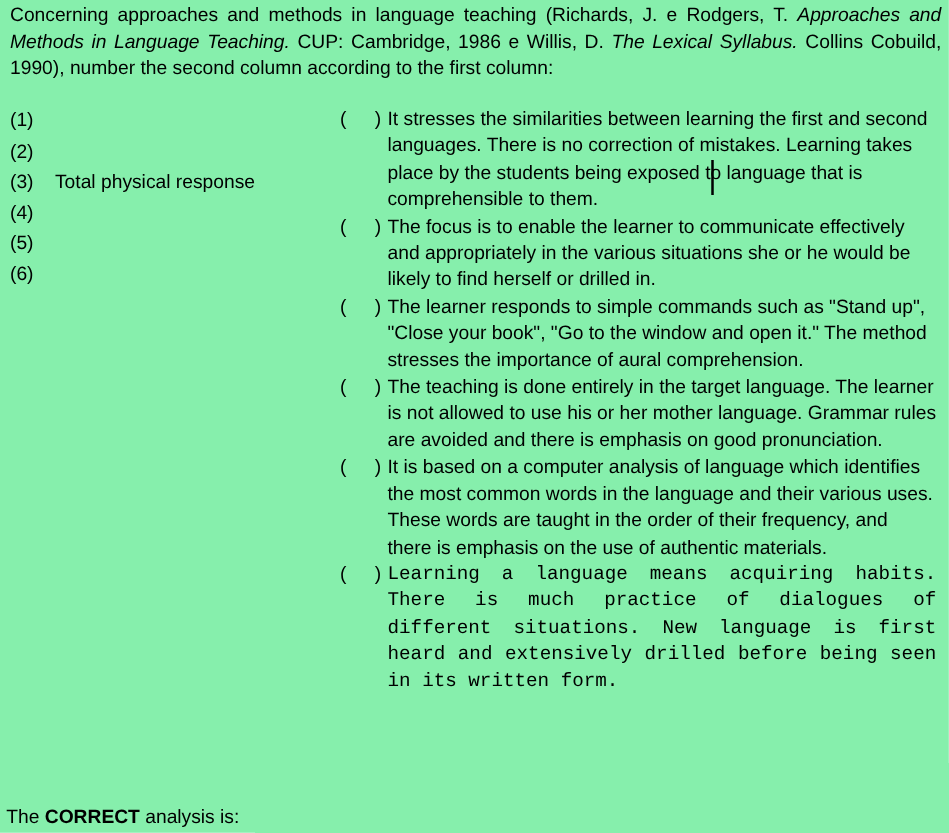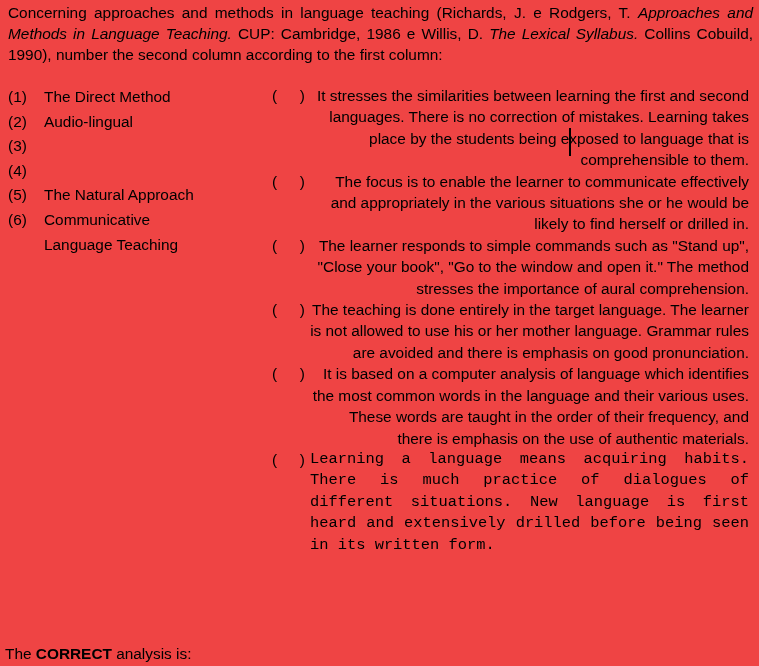--- a/index.html
+++ b/index.html
@@ -5,21 +5,21 @@
   * { margin: 0; padding: 0; box-sizing: border-box; }
   html, body { width: 759px; height: 666px; }
   body {
     background: #ffffff;
     color: #000000;
     font-family: "Liberation Sans", "DejaVu Sans", sans-serif;
     font-size: 15.4px;
     position: relative;
     overflow: hidden;
   }
-  .page { position: relative; width: 759px; height: 666px; background: #ef4444; }
+  .page { position: relative; width: 759px; height: 666px; background: #86efac; }
 
   
   .header {
     padding: 2px 6px 0 8px;
     line-height: 21px;
     text-align: justify;
   }
   .header span.italic { font-style: italic; }
 
   
@@ -32,21 +32,21 @@
 
   .right-col { width: 477px; flex-shrink: 0; }
   .right-item { display: flex; line-height: 21.4px; }
   .marker {
     width: 33px;
     margin-right: 5px;
     flex-shrink: 0;
     display: flex;
     justify-content: space-between;
   }
-  .right-item .text { width: 439px; text-align: right; }
+  .right-item .text { width: 439px; text-align: left; }
   .right-item .text.justified { text-align: justify; font-family: Liberation Mono, monospace; }
 
   
   .footer { position: absolute; left: 5px; top: 643px; line-height: 21px; }
   .footer .bold { font-weight: bold; }
 
   
   .caret {
     position: absolute;
     left: 569px;
@@ -60,44 +60,41 @@
 <body>
 
 <div class="page">
 
   <p class="header"><span>Concerning approaches and methods in language teaching (Richards, J. e Rodgers, T. </span><span class="italic">Approaches and Methods in Language Teaching.</span><span> CUP: Cambridge, 1986 e Willis, D. </span><span class="italic">The Lexical Syllabus.</span><span> Collins Cobuild, 1990), number the second column according to the first column:</span></p>
 
   <div class="columns">
     <div class="left-col">
   <div class="left-item">
     <span class="num">(1)</span>
-    <span class="label">The Direct Method</span>
   </div>
 
   <div class="left-item">
     <span class="num">(2)</span>
-    <span class="label">Audio-lingual</span>
   </div>
 
   <div class="left-item">
     <span class="num">(3)</span>
+    <span class="label">Total physical response</span>
   </div>
 
   <div class="left-item">
     <span class="num">(4)</span>
   </div>
 
   <div class="left-item">
     <span class="num">(5)</span>
-    <span class="label">The Natural Approach</span>
   </div>
 
   <div class="left-item">
     <span class="num">(6)</span>
-    <span class="label">Communicative<br>Language Teaching</span>
   </div>
 </div>
     <div class="right-col">
   <div class="right-item">
     <span class="marker">
             <span>(</span>
             <span>)</span>
           </span>
     <span class="text">It stresses the similarities between learning the first and second languages. There is no correction of mistakes. Learning takes place by the students being exposed to language that is comprehensible to them.</span>
   </div>

